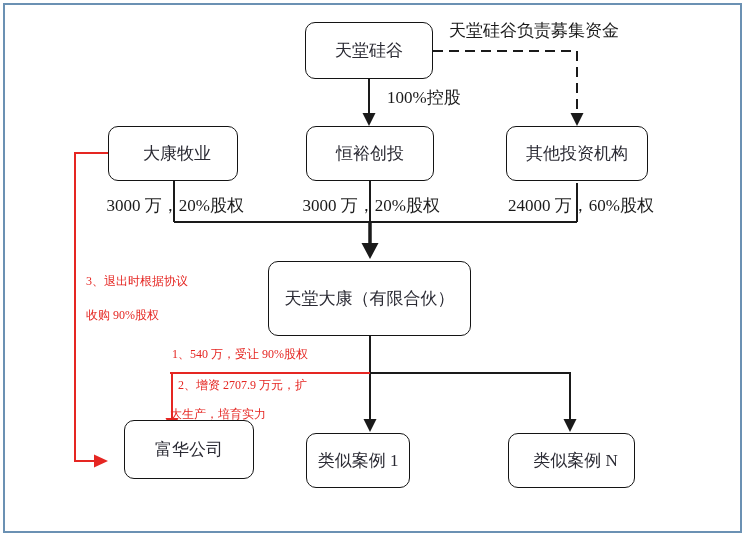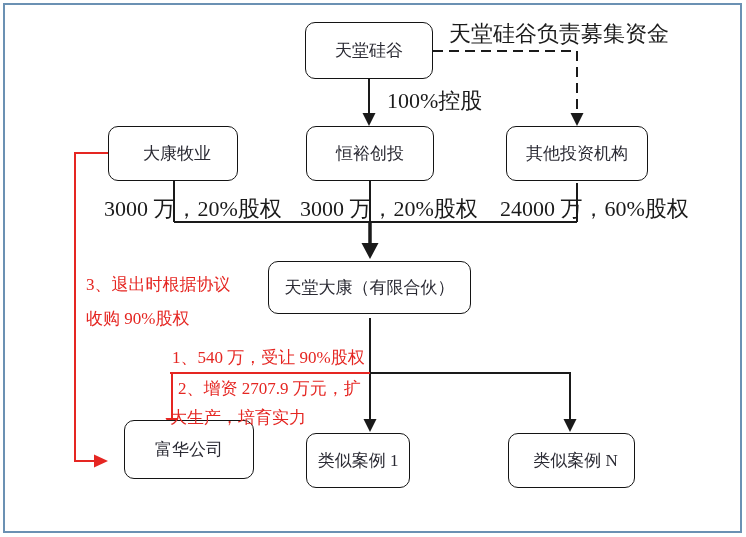--- a/index.html
+++ b/index.html
@@ -45,28 +45,28 @@
     background: #ffffff;
     display: flex;
     align-items: center;
     justify-content: center;
     font-size: 17px;
     color: #2a2a33;
     white-space: nowrap;
   }
   .lbl {
     position: absolute;
-    font-size: 22px;
+    font-size: 17px;
     color: var(--black);
     white-space: nowrap;
   }
   .lbl.center { text-align: right; }
   .note {
     position: absolute;
-    font-size: 17px;
+    font-size: 12px;
     color: var(--red);
     white-space: nowrap;
   }
 </style>
 </head>
 <body>
 
 <div id="canvas">
 
   <svg class="edges" viewBox="0 0 746 537" xmlns="http://www.w3.org/2000/svg">
@@ -102,21 +102,21 @@
   <div class="frame"></div>
 
   <div class="node" style="left:305px; top:22px; width:128px; height:57px;">天堂硅谷</div>
 
   <div class="node" style="left:108px; top:126px; width:130px; height:55px;padding-left:8px;">大康牧业</div>
 
   <div class="node" style="left:306px; top:126px; width:128px; height:55px;">恒裕创投</div>
 
   <div class="node" style="left:506px; top:126px; width:142px; height:55px;">其他投资机构</div>
 
-  <div class="node" style="left:268px; top:261px; width:203px; height:53px;">天堂大康（有限合伙）</div>
+  <div class="node" style="left:268px; top:261px; width:203px; height:75px;">天堂大康（有限合伙）</div>
 
   <div class="node" style="left:108px; top:420px; width:130px; height:59px;margin-left:16px;">富华公司</div>
 
   <div class="node" style="left:306px; top:433px; width:104px; height:55px;">类似案例 1</div>
 
   <div class="node" style="left:508px; top:433px; width:127px; height:55px;padding-left:8px;">类似案例 N</div>
 
   <div class="lbl" style="left:449px; top:19px;">天堂硅谷负责募集资金</div>
 
   <div class="lbl" style="left:387px; top:86px;">100%控股</div>

